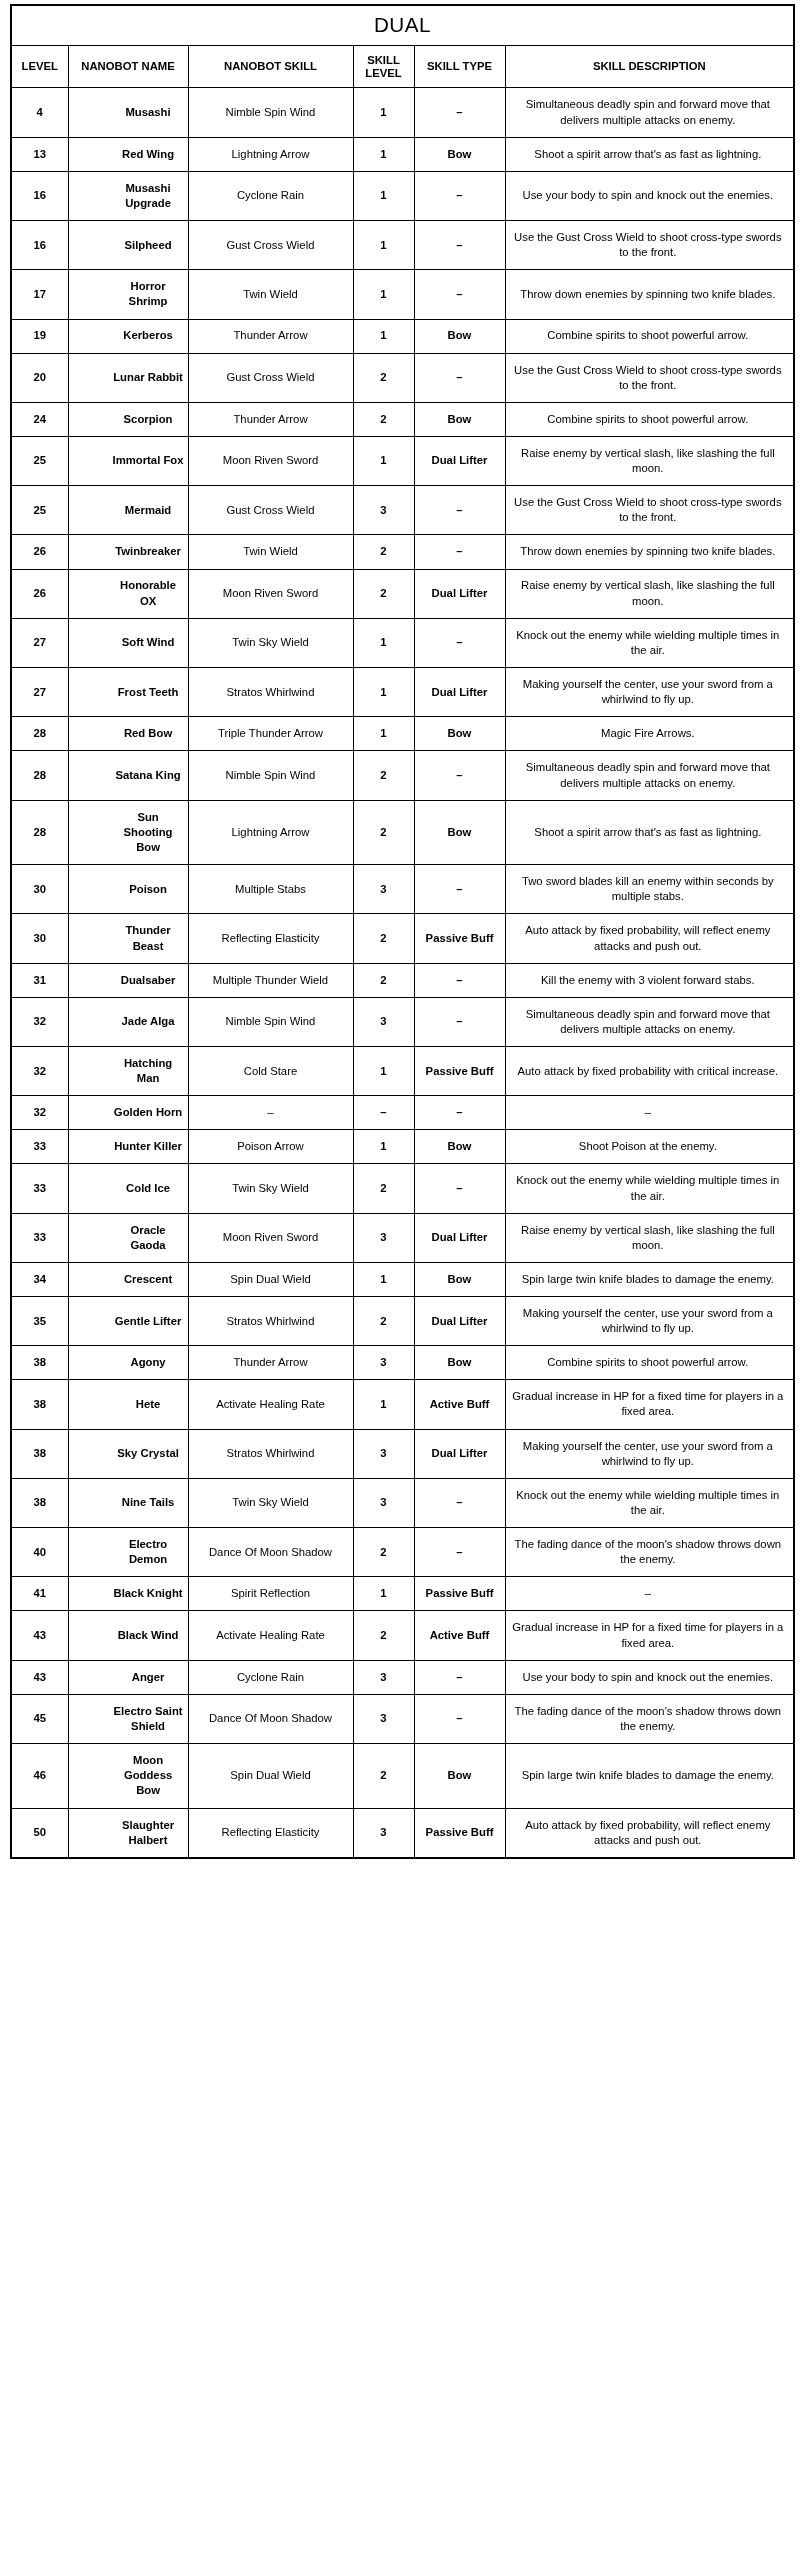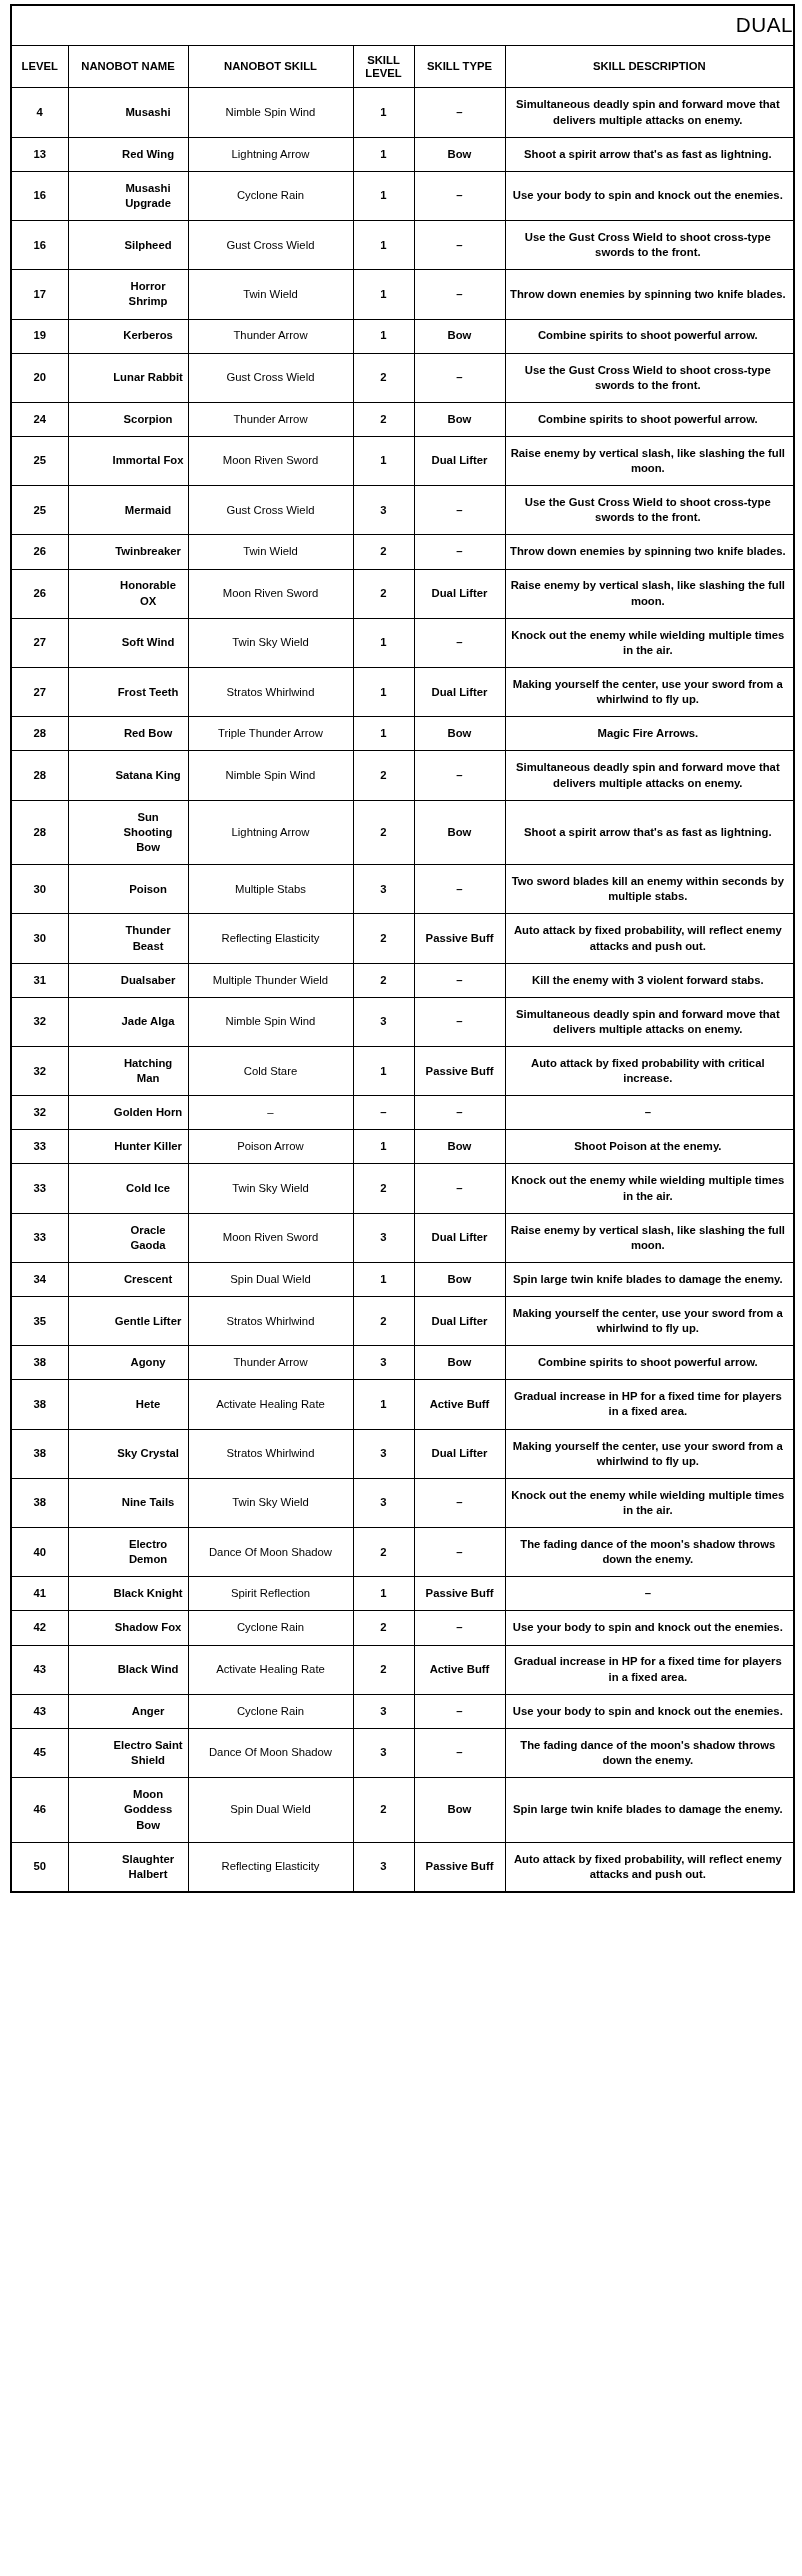--- a/index.html
+++ b/index.html
@@ -24,21 +24,21 @@
     border-collapse: collapse;
     width: 783px;
     table-layout: fixed;
     border: 2px solid #000000;
   }
   table.skill-table td, table.skill-table th {
     border: 1px solid #000000;
     box-sizing: border-box;
   }
   .title-cell {
-    text-align: right;
+    text-align: center;
     font-size: 20.7px;
     font-weight: normal;
     color: #000000;
     padding: 6.9px 0 7.9px 0;
     letter-spacing: 0.5px;
   }
   .hdr td {
     text-align: center;
     vertical-align: middle;
     font-size: 11.3px;
@@ -65,21 +65,21 @@
   tbody.rows td.skill {
     font-weight: normal;
   }
   tbody.rows td.slevel {
     font-weight: bold;
   }
   tbody.rows td.stype {
     font-weight: bold;
   }
   tbody.rows td.desc {
-    font-weight: bold;
+    font-weight: normal;
     padding-left: 3px;
     padding-right: 5.9px;
   }
   col.c-level { width: 57px; }
   col.c-name { width: 120px; }
   col.c-skill { width: 165px; }
   col.c-slevel { width: 61px; }
   col.c-stype { width: 91px; }
   col.c-desc { width: 289px; }
 </style>
@@ -377,28 +377,20 @@
           </tr>
           <tr>
             <td class="level">41</td>
             <td class="name">Black Knight</td>
             <td class="skill">Spirit Reflection</td>
             <td class="slevel">1</td>
             <td class="stype">Passive Buff</td>
             <td class="desc">–</td>
           </tr>
           <tr>
-            <td class="level">42</td>
-            <td class="name">Shadow Fox</td>
-            <td class="skill">Cyclone Rain</td>
-            <td class="slevel">2</td>
-            <td class="stype">–</td>
-            <td class="desc">Use your body to spin and knock out the enemies.</td>
-          </tr>
-          <tr>
             <td class="level">43</td>
             <td class="name">Black Wind</td>
             <td class="skill">Activate Healing Rate</td>
             <td class="slevel">2</td>
             <td class="stype">Active Buff</td>
             <td class="desc">Gradual increase in HP for a fixed time for players in a fixed area.</td>
           </tr>
           <tr>
             <td class="level">43</td>
             <td class="name">Anger</td>

